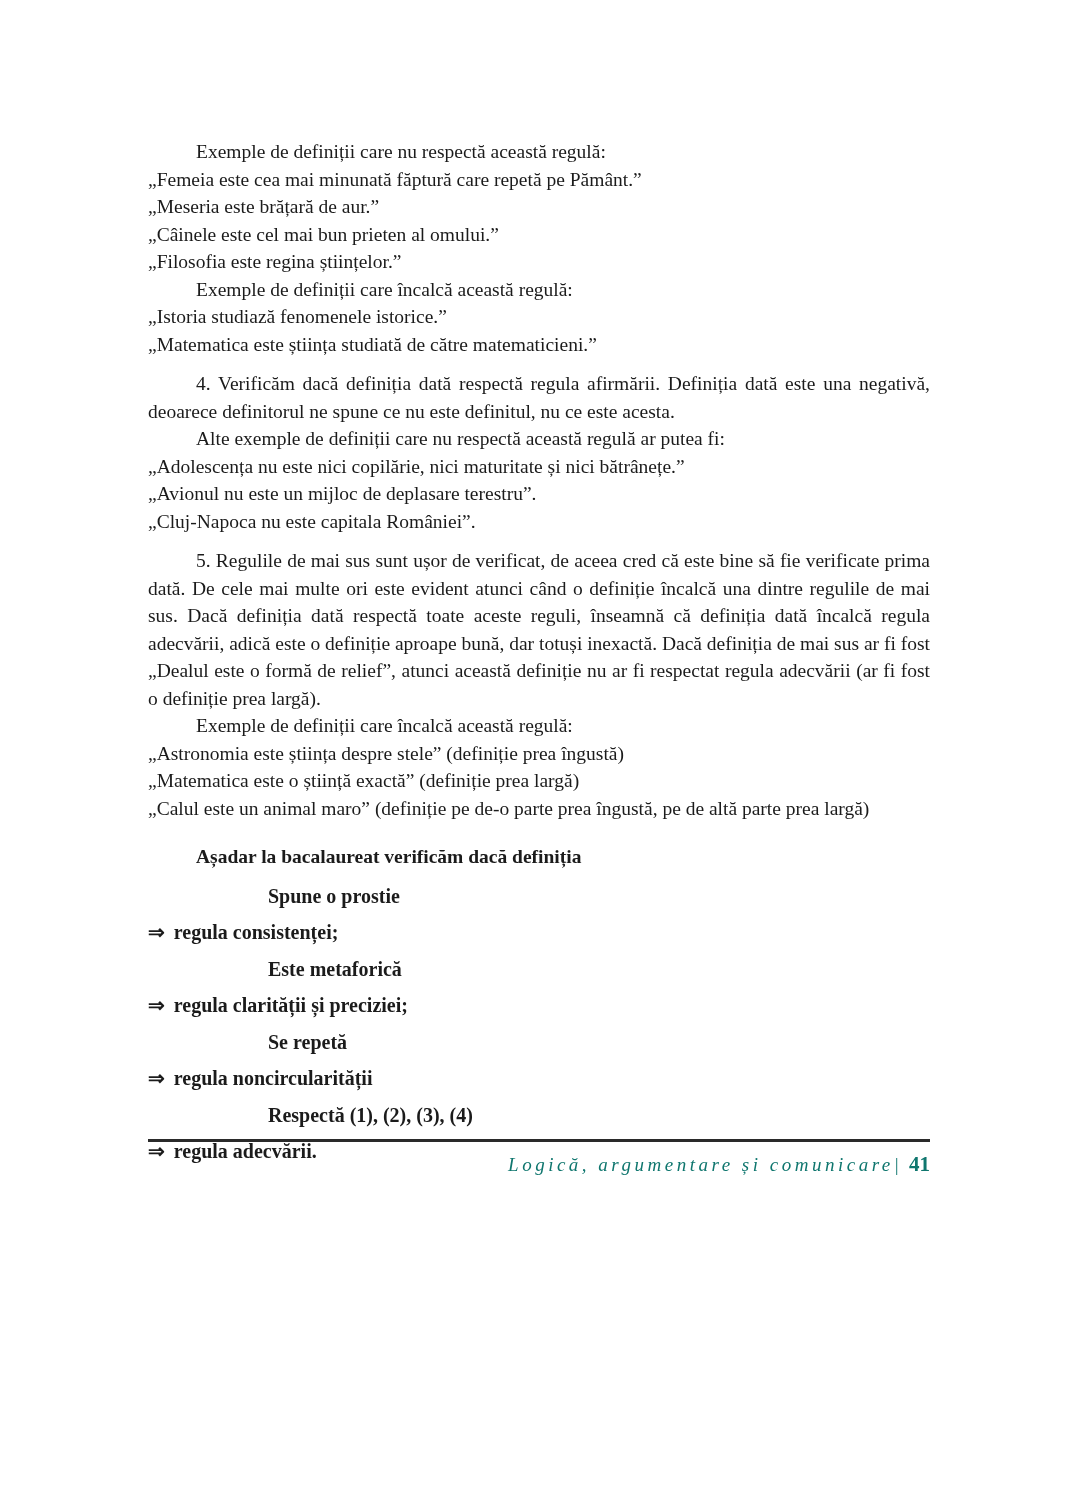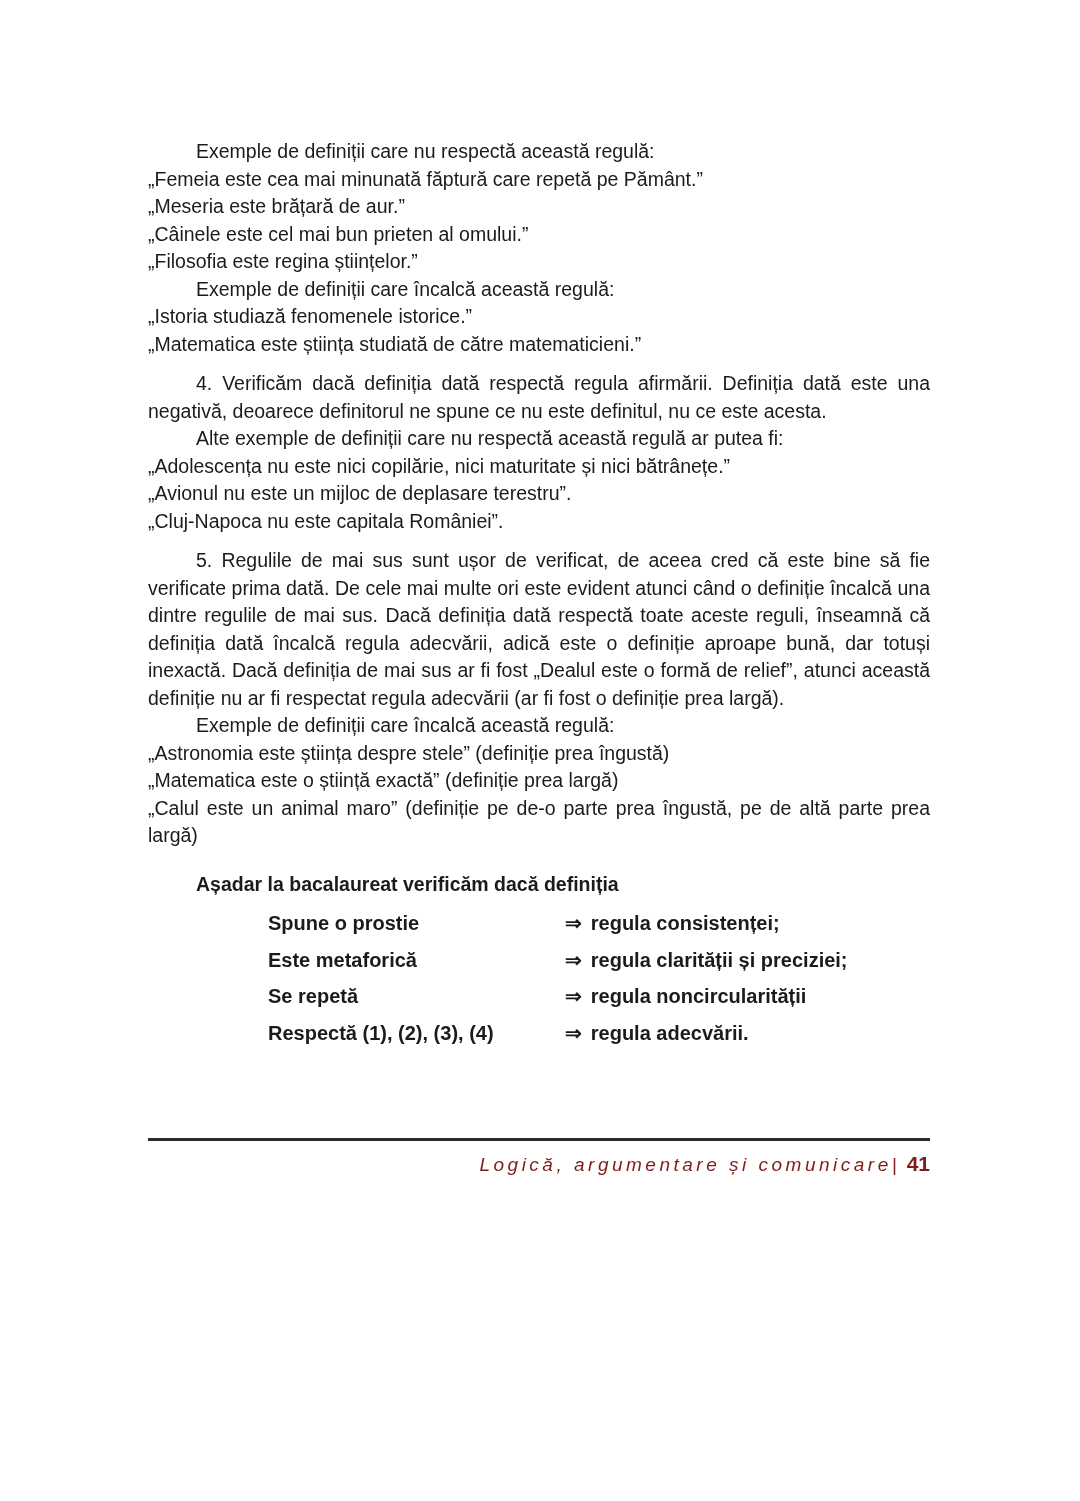--- a/index.html
+++ b/index.html
@@ -4,54 +4,54 @@
 <style>
   html, body { margin: 0; padding: 0; background: #ffffff; }
   .page {
     position: relative;
     width: 1080px;
     height: 1268px;
     margin: 0 auto;
     background: #ffffff;
     box-sizing: border-box;
     padding: 138px 150px 7px 148px;
-    font-family: Liberation Sans, sans-serif;
+    font-family: Liberation Serif, serif;
     color: #1b1b1b;
     font-size: 19.5px;
     line-height: 27.5px;
     overflow: hidden;
   }
   p { margin: 0; }
   .indent-line { text-indent: 48px; }
   .body-para { text-align: justify; text-indent: 48px; margin-top: 12px; }
   .quote-line { text-indent: 0; }
   .quote-wrap { text-align: justify; }
   .section-heading { font-weight: bold; text-indent: 48px; margin-top: 21px; }
   .rules-table { margin-top: 7px; font-weight: bold; font-size: 20px; }
-  .rule-row { display: flex; line-height: 36.5px; }
+  .rule-row { display: flex; line-height: 36.5px; flex-direction: column; }
   .rule-cond { margin-left: 120px; width: 297px; flex: 0 0 auto; }
   .rule-result { flex: 1 1 auto; }
   .rule-arrow { display: inline-block; margin-right: 9px; }
   .footer {
     position: absolute;
     left: 148px;
     right: 150px;
     bottom: 90px;
   }
   .footer-rule {
     border: 0;
     border-top: 3.5px solid #2a2a2a;
     margin: 0 0 9px 0;
   }
   .footer-text {
     text-align: right;
     font-style: italic;
     letter-spacing: 3.5px;
     font-size: 19px;
-    color: #7f1d1d;
+    color: #0f766e;
   }
   .footer-sep { font-style: italic; letter-spacing: 0; }
   .page-number {
     font-style: normal;
     font-weight: bold;
     letter-spacing: 0;
     font-size: 21px;
     margin-left: 10px;
   }
 </style>

